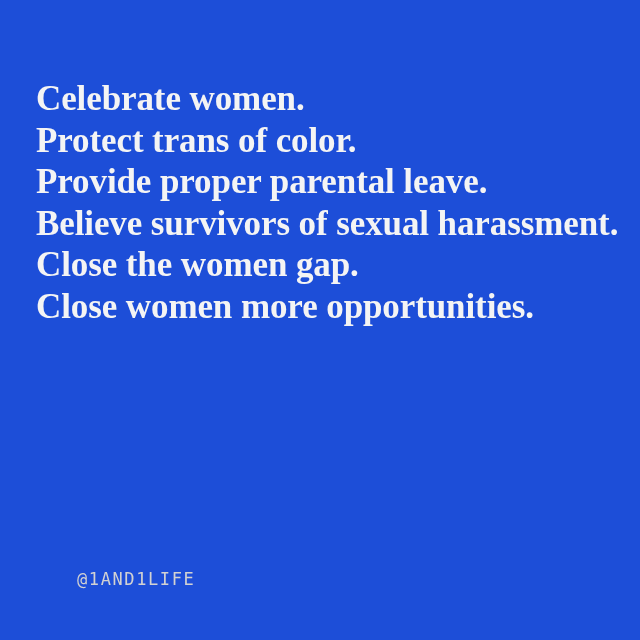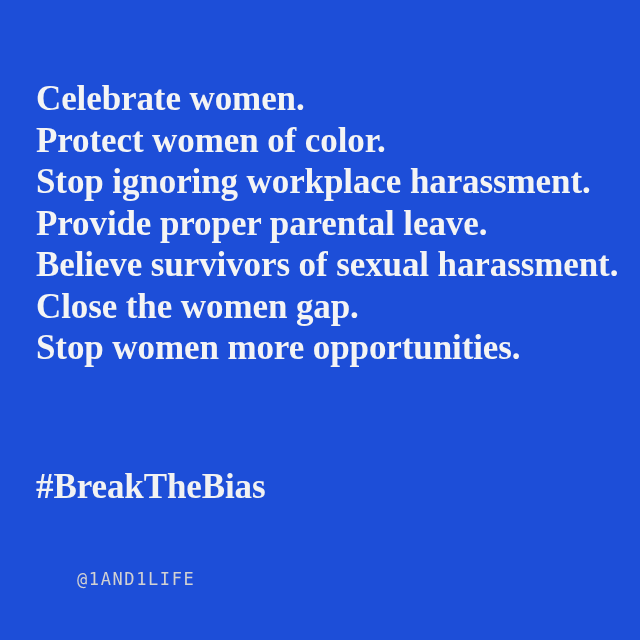--- a/index.html
+++ b/index.html
@@ -62,29 +62,25 @@
     white-space: nowrap;
   }
 </style>
 </head>
 <body>
 
 <div class="poster">
 
   <div class="statement-block">
     <div class="statement-line">Celebrate women.</div>
-    <div class="statement-line">Protect women of color.</div>
-    <div class="statement-line">Stop ignoring workplace harassment.</div>
+    <div class="statement-line">Protect trans of color.</div>
     <div class="statement-line">Provide proper parental leave.</div>
     <div class="statement-line">Believe survivors of sexual harassment.</div>
     <div class="statement-line">Close the women gap.</div>
-    <div class="statement-line">Stop women more opportunities.</div>
+    <div class="statement-line">Close women more opportunities.</div>
   </div>
 
-  <div class="hashtag-block">
-    <div class="hashtag">#BreakTheBias</div>
-  </div>
 
   <div class="handle-block">
     <div class="handle">@1AND1LIFE</div>
   </div>
 
 </div>
 
 </body></html>

